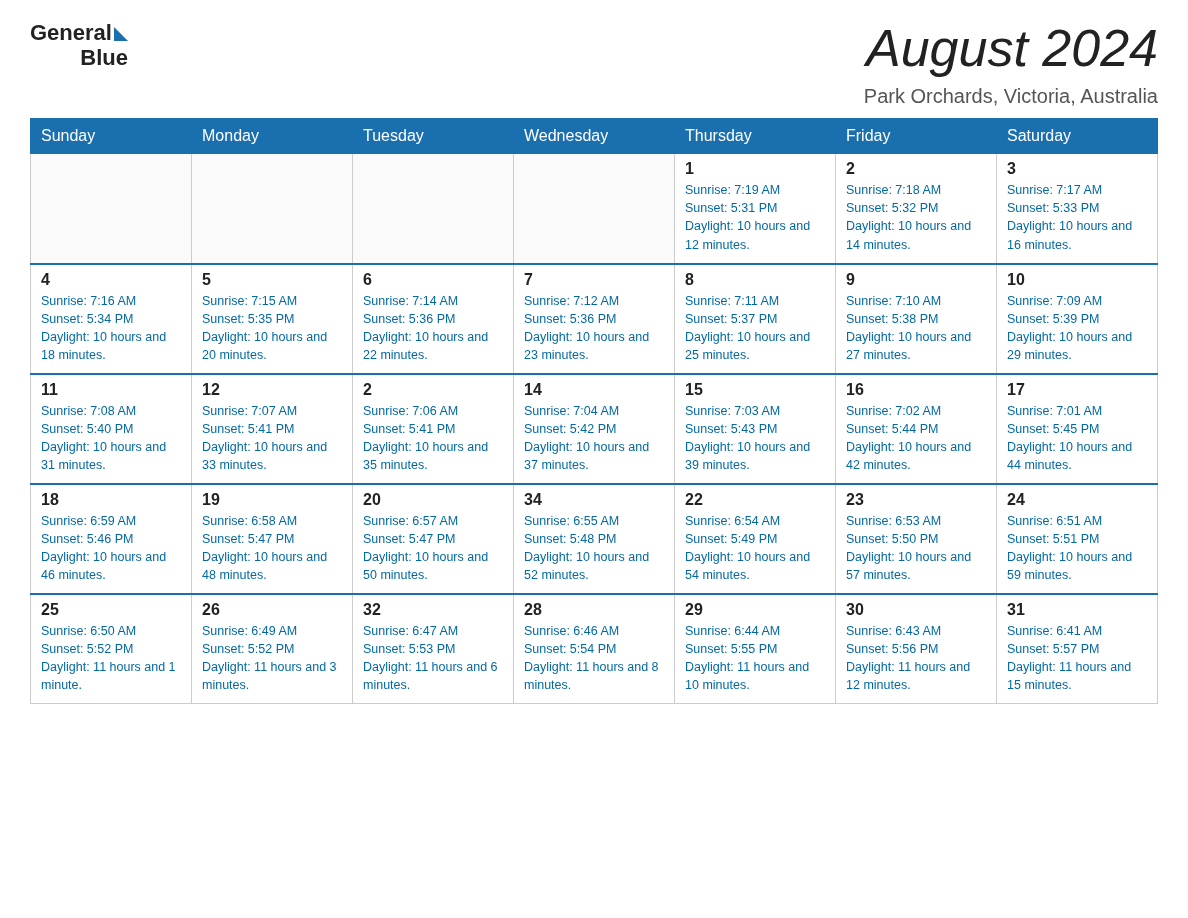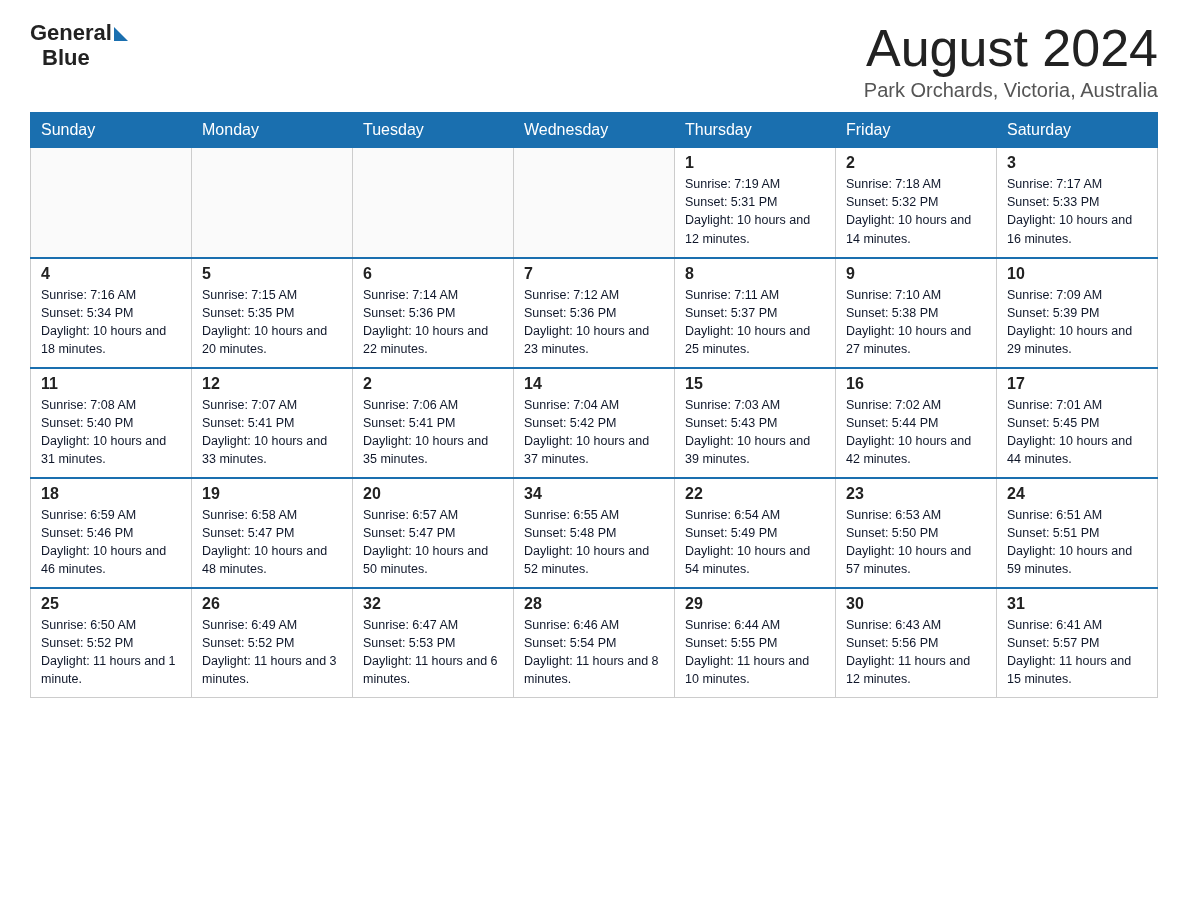--- a/index.html
+++ b/index.html
@@ -18,43 +18,45 @@
       margin-bottom: 10px;
     }
     .logo {
       display: flex;
       align-items: center;
     }
     .logo-text {
       font-size: 22px;
       font-weight: bold;
       color: #222;
+      text-align: right;
     }
     .logo-triangle {
       width: 0;
       height: 0;
       border-left: 14px solid #1a6faf;
       border-top: 14px solid transparent;
       border-bottom: 0px solid transparent;
       display: inline-block;
       margin-bottom: -2px;
     }
     .title-area {
       text-align: right;
     }
     .month-title {
       font-size: 52px;
       font-weight: 300;
       color: #222;
       line-height: 1.1;
+      font-style: italic;
     }
     .location {
       font-size: 20px;
       color: #555;
-      margin-top: 2px;
+      margin-top: 8px;
     }
     table {
       width: 100%;
       border-collapse: collapse;
       margin-top: 8px;
     }
     thead tr th {
       background-color: #1a6faf;
       color: #fff;
       font-size: 16px;
@@ -75,21 +77,21 @@
     }
     tbody tr td .day-num {
       font-size: 16px;
       font-weight: bold;
       color: #222;
       display: block;
       margin-bottom: 3px;
     }
     tbody tr td .day-info {
       font-size: 12.5px;
-      color: #0f172a;
+      color: #0369a1;
       line-height: 1.45;
     }
     tbody tr:not(:last-child) td {
       border-bottom: 2px solid #1a6faf;
     }
     .empty-cell {
       background: #fafafa;
     }
   </style>
 </head>

